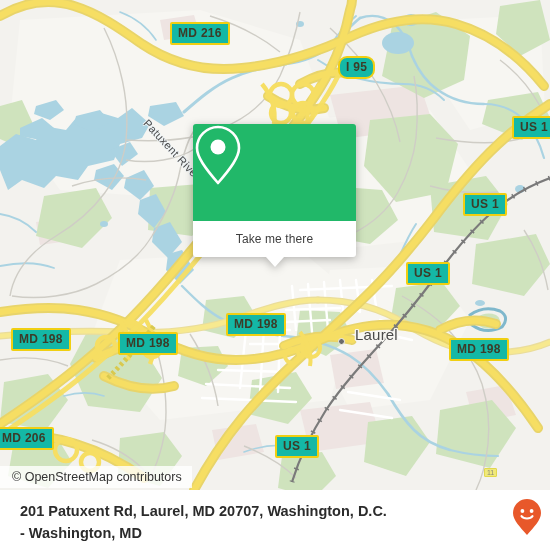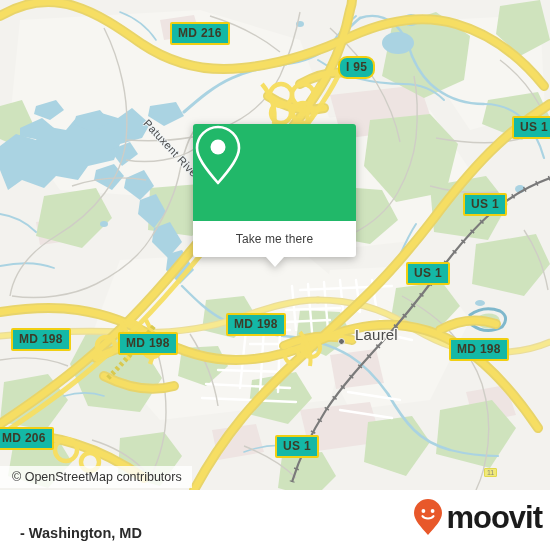--- a/index.html
+++ b/index.html
@@ -458,27 +458,26 @@
       <div class="popup-cta">Take me there</div>
       <div class="popup-tail"></div>
     </div>
 
     <div class="attrib">© OpenStreetMap contributors</div>
   </div>
 
   <div class="footer"></div>
 
   <div class="footer-text">
-    <br>
+    <span>201 Patuxent Rd, Laurel, MD 20707, Washington, D.C.</span><br>
     <span>- Washington, MD</span>
   </div>
 
   <div class="brand">
     <svg width="30" height="38" viewBox="0 0 30 38">
       <path d="M15 1 C7.3 1 1 7.3 1 15 C1 22 8 29 15 37 C22 29 29 22 29 15 C29 7.3 22.7 1 15 1 Z" fill="#e8582a"></path>
       <circle cx="10.4" cy="13" r="1.9" fill="#ffffff"></circle>
       <circle cx="19.6" cy="13" r="1.9" fill="#ffffff"></circle>
       <path d="M9.5 18.2 C11.6 21.3 18.4 21.3 20.5 18.2" fill="none" stroke="#ffffff" stroke-width="2.1" stroke-linecap="round"></path>
     </svg>
-    <span class="brand-word">moovit</span>
   </div>
 
 </div>
 
 </body></html>

